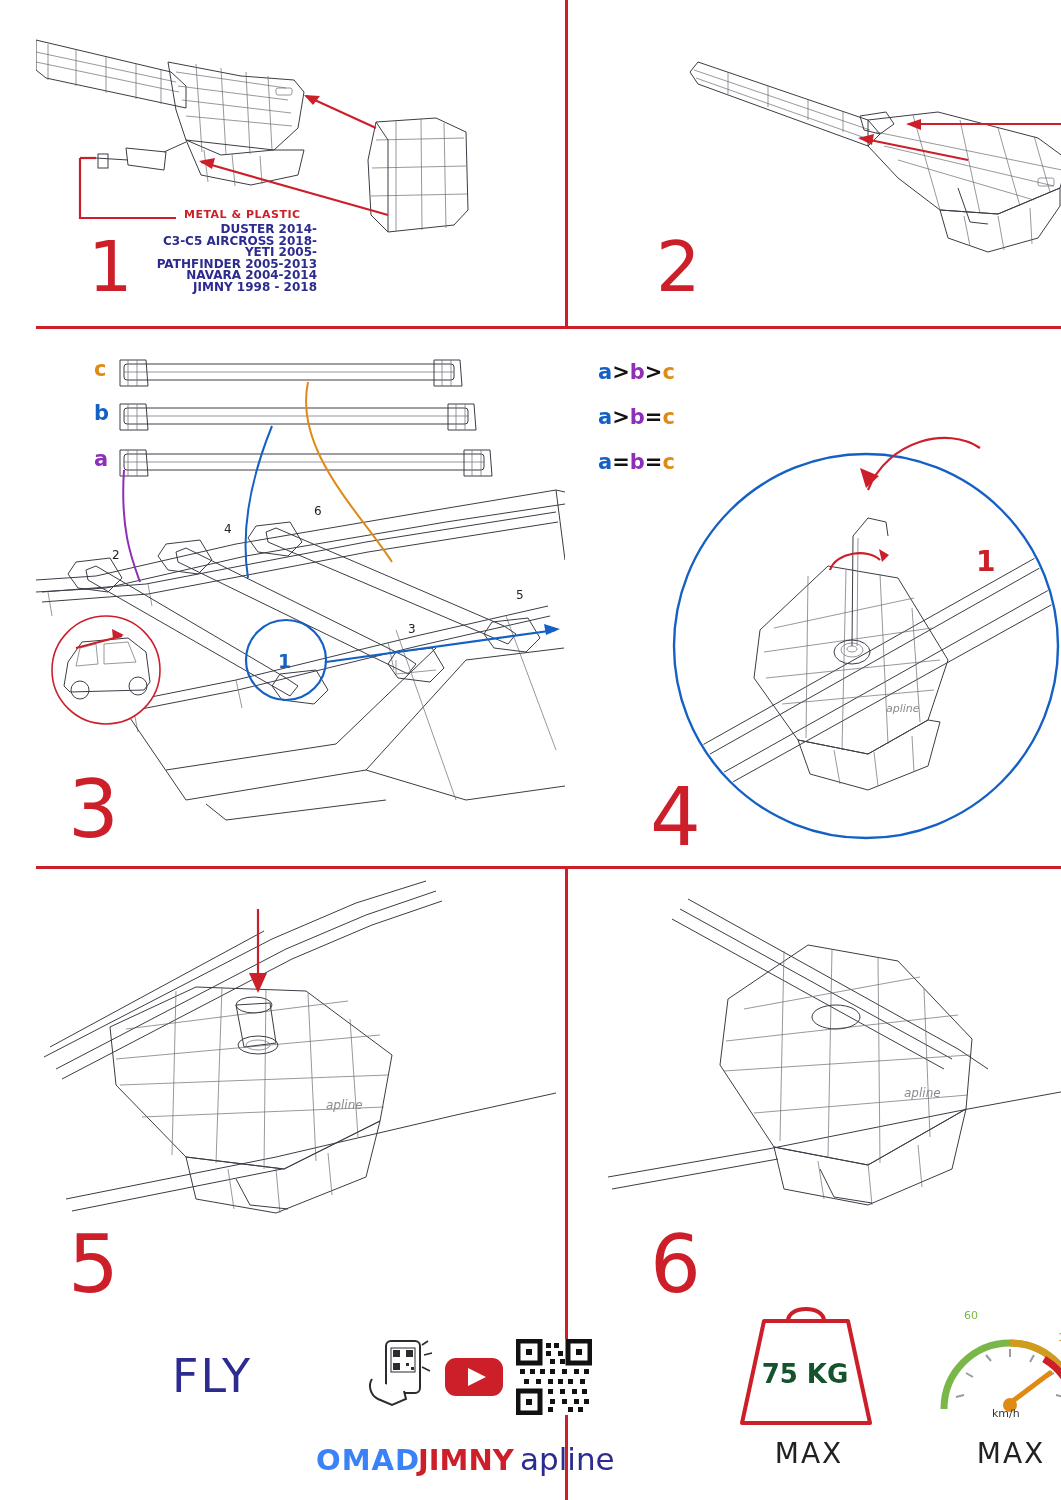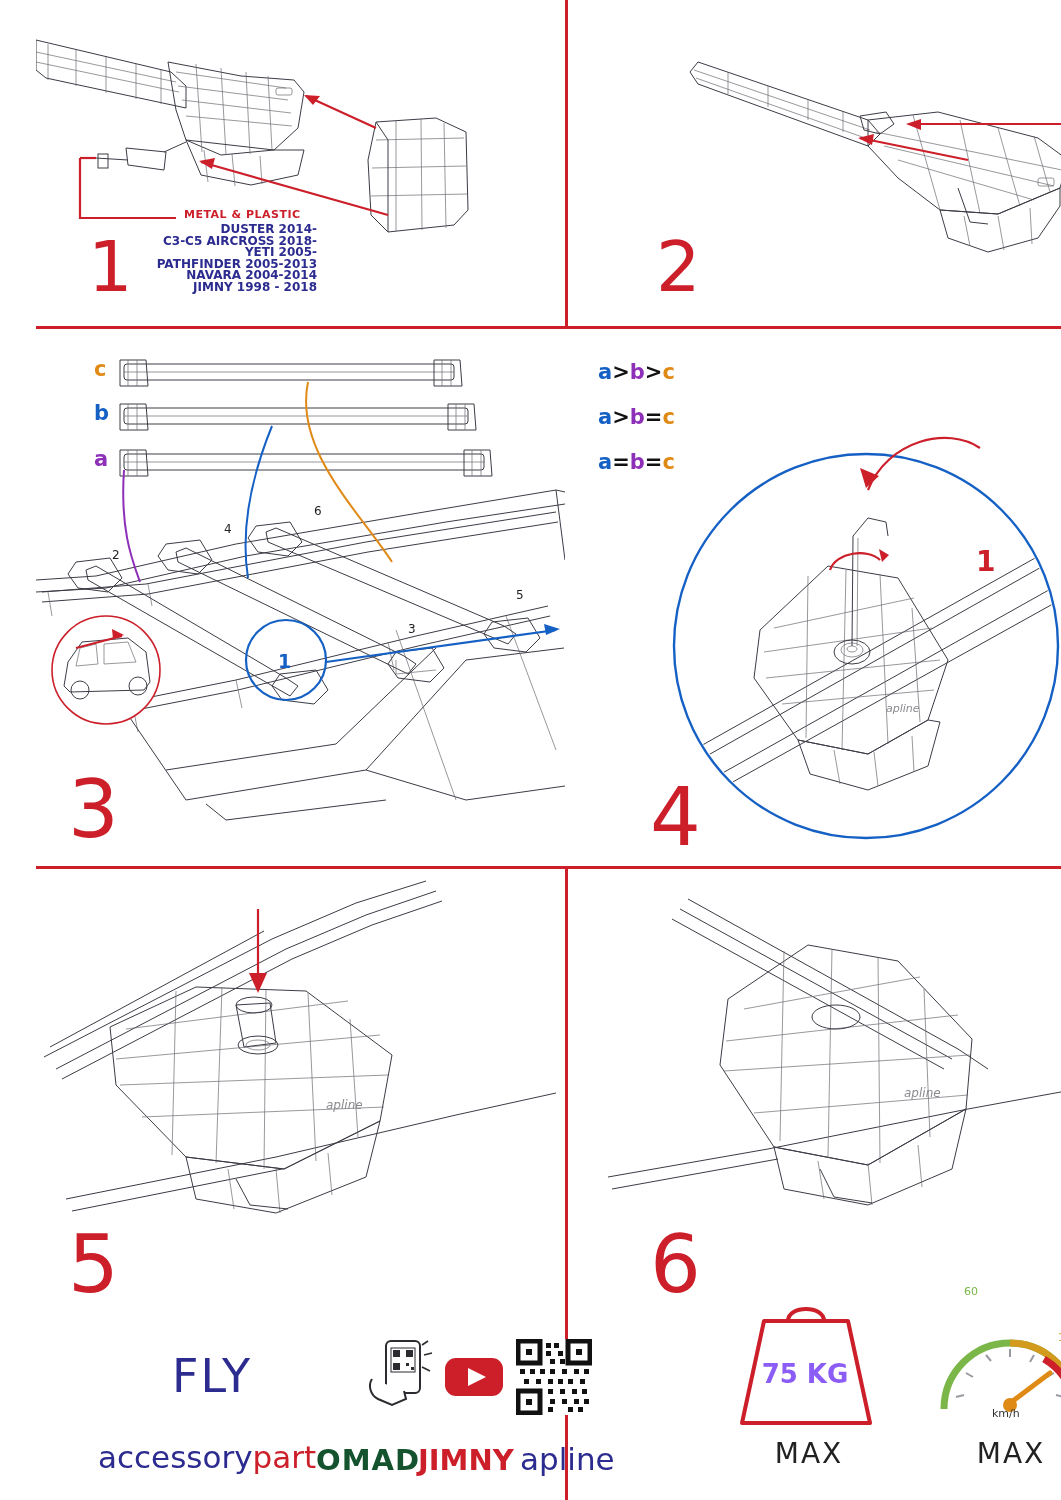--- a/index.html
+++ b/index.html
@@ -63,29 +63,29 @@
   
   .brand-fly{
     position:absolute;color:#2c2b8f;font-size:46px;letter-spacing:2px;
     font-family:"DejaVu Sans", sans-serif;font-weight:400;
   }
   .brand-accessory{
     position:absolute;font-size:31px;font-family:"DejaVu Sans", sans-serif;
   }
   .brand-accessory .k1{color:#2c2b8f;}
   .brand-accessory .k2{color:#cc1f2a;}
-  .brand-omad{position:absolute;font-size:29px;font-weight:bold;color:#14532d;letter-spacing:1px;font-family:"DejaVu Sans", sans-serif;}
+  .brand-omad{position:absolute;font-size:29px;font-weight:bold;color:#3b82f6;letter-spacing:1px;font-family:"DejaVu Sans", sans-serif;}
   .brand-omay{position:absolute;font-size:29px;font-weight:bold;color:#cc1f2a;letter-spacing:0px;font-family:"DejaVu Sans", sans-serif;}
   .brand-apline{position:absolute;font-size:31px;color:#2c2b8f;font-family:"DejaVu Sans", sans-serif;}
 
   .max-label{
     position:absolute;font-size:28px;color:#222;letter-spacing:2px;
     font-family:"DejaVu Sans", sans-serif;
   }
-  .kg-text{position:absolute;color:#8b5cf6;font-size:26px;font-weight:bold;font-family:"DejaVu Sans", sans-serif;}
+  .kg-text{position:absolute;color:#14532d;font-size:26px;font-weight:bold;font-family:"DejaVu Sans", sans-serif;}
   .kmh{position:absolute;font-size:11px;color:#333;font-family:"DejaVu Sans", sans-serif;}
   .gspeed{position:absolute;font-size:11px;color:#7ab648;font-family:"DejaVu Sans", sans-serif;}
   .gspeed2{position:absolute;font-size:11px;color:#d39b1d;font-family:"DejaVu Sans", sans-serif;}
 </style>
 </head>
 <body>
 
 <div class="page">
 
   <div class="divider d1"></div>
@@ -480,23 +480,20 @@
         <rect x="34" y="60" width="5" height="5"></rect>
           <rect x="46" y="60" width="5" height="5"></rect>
         <rect x="58" y="60" width="5" height="5"></rect>
           <rect x="68" y="60" width="5" height="5"></rect>
         <rect x="32" y="68" width="5" height="5"></rect>
           <rect x="52" y="68" width="5" height="5"></rect>
         <rect x="62" y="68" width="5" height="5"></rect>
       </g>
     </svg>
 
-    <div class="brand-accessory" style="left:62px;top:570px;">
-      <span class="k1">accessory</span><span class="k2">part</span>
-    </div>
     <div class="brand-omad" style="left:280px;top:574px;">OMAD</div>
     <div class="brand-omay" style="left:382px;top:574px;">JIMNY</div>
     <div class="brand-apline" style="left:484px;top:572px;">
       <span>ap</span><span>line</span>
     </div>
   </div>
 
   <div class="panel" style="left:532px;top:869px;width:529px;height:631px;">
     <svg width="529" height="400" viewBox="0 0 529 400">
 
@@ -546,19 +543,19 @@
           <path d="M40,76 L47,80"></path>
           <path d="M60,58 L65,64"></path>
         <path d="M84,52 L84,60"></path>
           <path d="M108,58 L104,65"></path>
           <path d="M128,76 L121,80"></path>
         <path d="M138,100 L130,98"></path>
       </g>
       <path d="M84,106 L124,76" stroke="#e08a16" stroke-width="5" stroke-linecap="round"></path>
       <circle cx="84" cy="108" r="7" fill="#e08a16"></circle>
     </svg>
-    <div class="gspeed" style="left:396px;top:416px;">60</div>
+    <div class="gspeed" style="left:396px;top:440px;">60</div>
     <div class="gspeed2" style="left:490px;top:462px;">120</div>
     <div class="kmh" style="left:424px;top:538px;">km/h</div>
     <div class="max-label" style="left:388px;top:568px;width:110px;text-align:center;">MAX</div>
   </div>
 
 </div>
 
 </body></html>

